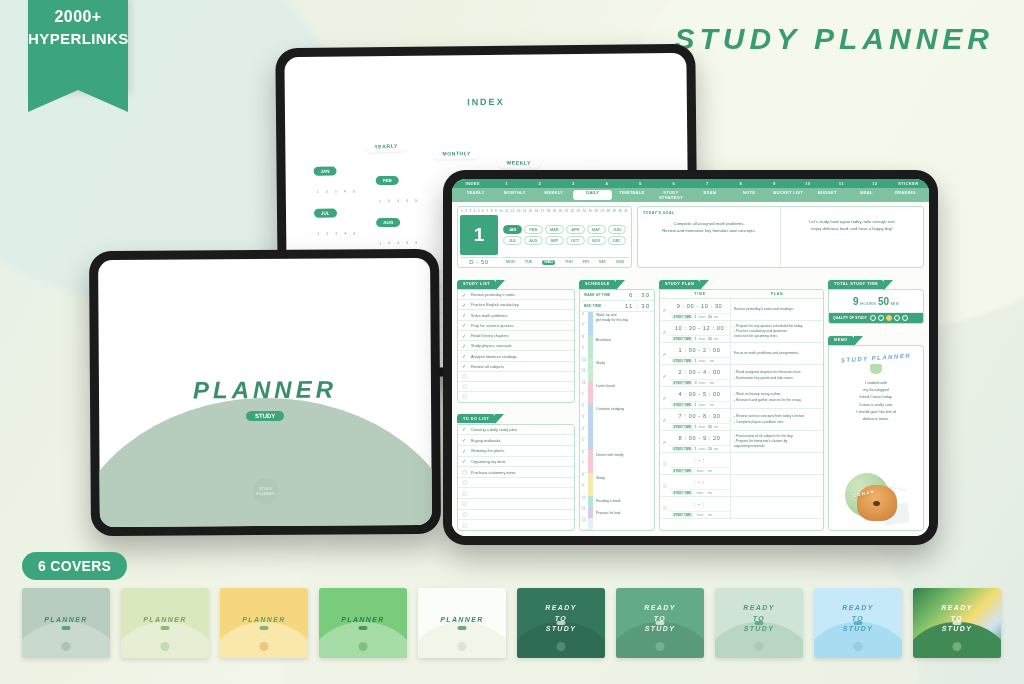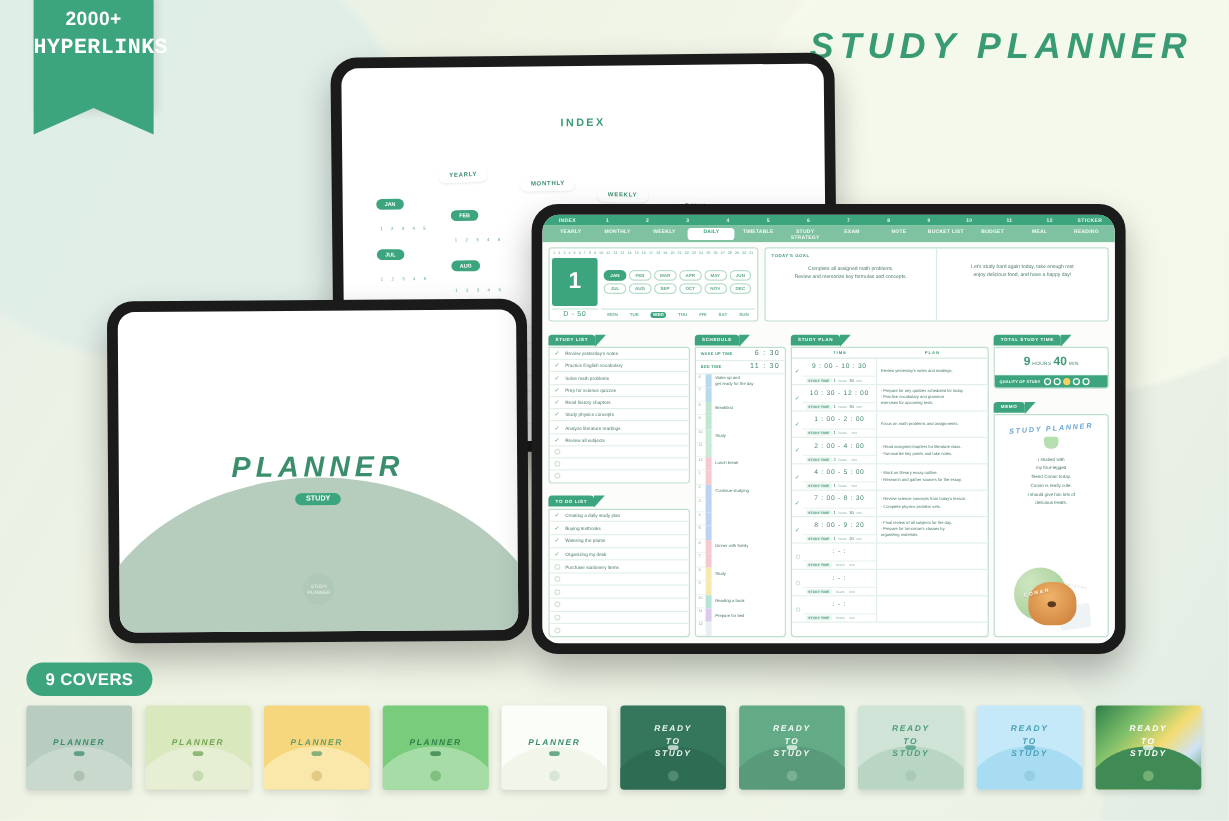--- a/index.html
+++ b/index.html
@@ -13,21 +13,21 @@
   .blob1 { left:-80px; top:-60px; width:420px; height:360px; background:#dfeee9; opacity:.8;}
   .blob2 { right:-120px; top:-90px; width:520px; height:420px; background:#f6faec; opacity:.85;}
   .blob3 { left:280px; bottom:-180px; width:640px; height:420px; background:#eef4e6; opacity:.7;}
 
   
   .ribbon { position:absolute; left:28px; top:-6px; width:100px; height:96px; background:#3da57d; z-index:9;
     box-shadow: 3px 4px 7px rgba(0,0,0,.10);}
   .ribbon:after{content:"";position:absolute;left:0;bottom:-22px;width:0;height:0;
     border-left:50px solid #3da57d;border-right:50px solid #3da57d;border-bottom:22px solid transparent;}
   .ribbon .t1{color:#fff;font-weight:bold;font-size:16px;text-align:center;margin-top:14px;letter-spacing:.4px;}
-  .ribbon .t2{color:#fff;font-weight:bold;font-size:18px;text-align:left;margin-top:4px;letter-spacing:.4px;font-family:Liberation Mono, monospace;}
+  .ribbon .t2{color:#fff;font-weight:bold;font-size:15px;text-align:left;margin-top:4px;letter-spacing:.4px;}
 
   .main-title{position:absolute; right:30px; top:22px; font-size:30px; font-weight:bold;
     font-style:italic; color:#389b73; letter-spacing:5px; font-family:"Liberation Sans",sans-serif;}
 
   
   .tablet { position:absolute; background:#1b1b1b; border-radius:22px; box-shadow: 0 14px 28px rgba(0,0,0,.28); }
   .tablet .screen { position:absolute; inset:9px; border-radius:14px; overflow:hidden; background:#fff; }
 
   
   #tablet-index { left:277px; top:46px; width:420px; height:330px; transform: rotate(-0.6deg); }
@@ -763,21 +763,21 @@
           </div>
         </div>
 
         <div class="col4">
           <div>
             <div><span class="tab-head">TOTAL STUDY TIME</span></div>
             <div class="tst">
               <div class="v">
                 <b>9</b>
                 <small>HOURS</small>
-                <b>40</b>
+                <b>50</b>
                 <small>MIN</small>
               </div>
               <div class="qos">
                 <span>QUALITY OF STUDY</span>
                 <span id="quality-dots" style="display:flex;gap:2px;">
                     <i></i>
                     <i></i>
                     <i class="on"></i>
                     <i></i>
                     <i></i>
@@ -808,21 +808,21 @@
               </div>
             </div>
           </div>
         </div>
 
       </div>
     </div>
   </div>
 </div>
 
-<div class="covers-badge">9 COVERS</div>
+<div class="covers-badge">6 COVERS</div>
 <div class="covers" id="covers">
     <div class="cv" style="background: rgb(184, 204, 191);">
       <div class="half" style="background: rgb(201, 217, 205);"></div>
       <div class="nm" style="color: rgb(59, 142, 107);">PLANNER</div>
       <div class="chip" style="background: rgb(59, 142, 107); opacity: 0.75;"></div>
       <div class="seal" style="background: rgb(143, 174, 152);"></div>
     </div>
     <div class="cv" style="background: rgb(217, 232, 189);">
       <div class="half" style="background: rgb(230, 238, 212);"></div>
       <div class="nm" style="color: rgb(116, 165, 87);">PLANNER</div>

